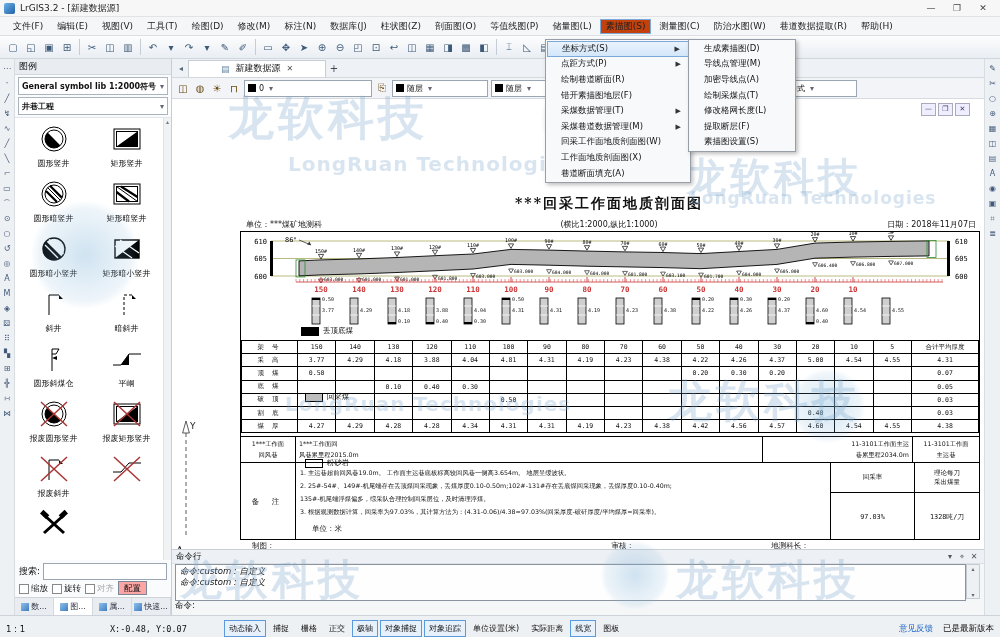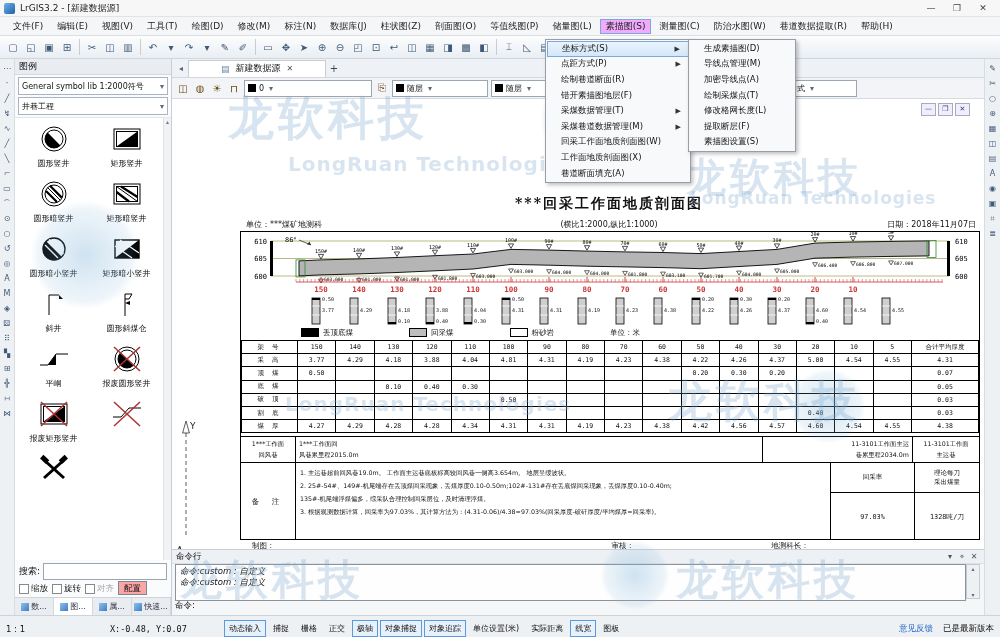--- a/index.html
+++ b/index.html
@@ -5,36 +5,36 @@
   html,body{margin:0;padding:0;}
   body{width:1000px;height:637px;overflow:hidden;font-family:"DejaVu Sans",sans-serif;background:#fff;position:relative;font-size:9px;color:#111;}
   .mono{font-family:"DejaVu Sans Mono",monospace;}
   
   #titlebar{height:16px;background:#f7f7f7;display:flex;align-items:center;padding:0 4px;border-bottom:1px solid #e3e3e3;}
   #appicon{width:11px;height:11px;background:linear-gradient(135deg,#6fb3e8,#1f5fa8);border-radius:2px;margin-right:5px;}
   #titletext{font-size:9px;color:#222;flex:1;}
   .wbtn{width:26px;text-align:center;font-size:9px;color:#444;line-height:15px;}
   #menubar{height:18px;background:#f5f6f7;display:flex;align-items:center;padding-left:6px;border-bottom:1px solid #dcdfe3;}
   .menu-item{padding:1px 6px;margin:0 1px;font-size:9px;white-space:nowrap;color:#222;}
-  .menu-item.active{background:#f0abfc;border:1px solid #7da9d8;padding:0 5px;}
+  .menu-item.active{background:#c2410c;border:1px solid #7da9d8;padding:0 5px;}
   #toolbar{height:22px;background:linear-gradient(#fdfdfd,#e9eef4);display:flex;align-items:center;padding:0 4px;border-bottom:1px solid #cfd6dd;overflow:hidden;}
   .tbtn{min-width:16px;height:16px;margin:0 1px;display:flex;align-items:center;justify-content:center;font-size:10px;color:#3d5a78;}
   .tbtn.boxed{border:1px solid #7da9d8;background:#f2f8ff;width:15px;height:15px;font-size:9px;color:#2a4f79;}
   .tsep{width:1px;height:16px;background:#c5ccd4;margin:0 3px;}
   
   #workspace{display:flex;height:556px;}
   .vstrip{width:14px;background:#eef1f4;border-right:1px solid #d8dde2;display:flex;flex-direction:column;align-items:center;padding-top:2px;}
   #rightstrip{border-right:none;border-left:1px solid #d8dde2;width:15px;}
   .vbtn{width:13px;height:15px;display:flex;align-items:center;justify-content:center;font-size:8px;color:#41597a;}
   
   #sidebar{width:156px;background:#fafbfc;border-right:1px solid #c9ced4;display:flex;flex-direction:column;position:relative;}
   #sb-header{height:15px;background:#e9edf2;display:flex;align-items:center;padding:0 4px;border-bottom:1px solid #d4d9df;}
   #sb-title{flex:1;font-size:9px;}
   .sb-hbtn{width:12px;text-align:center;font-size:8px;color:#555;}
-  .sb-select{height:16px;margin:2px 3px 0 3px;background:#fff;border:1px solid #aab4bf;display:flex;align-items:center;font-size:8px;padding:0 3px;white-space:nowrap;overflow:hidden;}
+  .sb-select{height:16px;margin:2px 3px 0 3px;background:#fff;border:1px solid #aab4bf;display:flex;align-items:center;font-size:8px;padding:0 3px;white-space:nowrap;overflow:hidden;font-weight:bold;}
   .sb-select span.arrow{margin-left:auto;color:#667;}
   #sb-items{flex:1;overflow:hidden;position:relative;margin-top:2px;border-top:1px solid #e2e6ea;background:#fff;}
   #sb-grid{display:grid;grid-template-columns:1fr 1fr;padding:2px 8px 0 2px;}
   .sym{display:flex;flex-direction:column;align-items:center;margin:4px 0 6px 0;}
   .sym .lbl{font-size:8px;margin-top:2px;white-space:nowrap;}
   #sb-scroll{position:absolute;top:0;right:0;width:7px;height:100%;background:#f0f2f4;border-left:1px solid #e0e3e6;font-size:6px;text-align:center;color:#778;}
   #sb-search{display:flex;align-items:center;padding:3px 4px 1px 4px;font-size:9px;}
   #sb-search input{flex:1;height:13px;border:1px solid #9aa6b2;margin-left:3px;font-size:8px;}
   #sb-checks{display:flex;align-items:center;padding:2px 4px;font-size:8.5px;gap:4px;}
   .chk{display:flex;align-items:center;gap:2px;}
@@ -63,21 +63,21 @@
   #sheet-info{position:absolute;top:120px;left:68px;width:738px;font-size:8px;z-index:1;}
   #sheet-info .l{position:absolute;left:6px;}
   #sheet-info .c{position:absolute;left:0;width:100%;text-align:center;}
   #sheet-info .r{position:absolute;right:2px;text-align:right;}
   #sheet-box{position:absolute;top:132px;left:68px;width:738px;height:307px;border:1px solid #000;z-index:1;background:transparent;}
   #profile-wrap{position:absolute;top:0;left:0;width:738px;height:64px;}
   #boreholes{position:absolute;top:64px;left:0;width:738px;height:30px;}
   .bh{position:absolute;top:1px;width:34px;height:28px;}
   .bh svg{position:absolute;left:0;top:0;}
   .bh .n{position:absolute;left:11px;font-size:5px;line-height:5px;font-family:"DejaVu Sans Mono",monospace;}
-  #band-legend{position:absolute;top:94px;left:60px;display:flex;gap:56px;font-size:7.5px;align-items:center;height:13px;}
+  #band-legend{position:absolute;top:94px;left:60px;display:flex;gap:56px;font-size:7.5px;align-items:center;height:13px;flex-direction:column;}
   .bl-item{display:flex;align-items:center;gap:4px;}
   .sw{width:16px;height:7px;border:1px solid #000;}
   .sw.black{background:#000;}
   .sw.gray{background:#bdbdbd;}
   .sw.dotted{background:radial-gradient(#555 14%, transparent 16%);background-size:5px 4px;background-color:#fff;}
   #dtable{position:absolute;top:108px;left:0;width:738px;border-collapse:collapse;}
   #dtable td{border:1px solid #000;font-size:6.5px;text-align:center;height:12.2px;padding:0;font-family:"DejaVu Sans Mono",monospace;}
   #dtable td.rl{font-family:"DejaVu Sans",sans-serif;letter-spacing:3px;}
   #inforow{position:absolute;top:204px;left:0;width:738px;height:25px;display:grid;grid-template-columns:55px 1fr 150px 66px;border-top:1px solid #000;}
   #inforow .cell{border-right:1px solid #000;font-size:6.3px;line-height:11px;padding:1px 3px;overflow:hidden;}
@@ -302,20 +302,27 @@
           </div>
           <div class="sym">
             <div><svg width="40" height="30" viewBox="0 0 40 30">
                 <path d="M15,26 L15,6 L25,6" fill="none" stroke="#000"></path>
                 <path d="M25,6 L29,10 L25,10 Z" fill="#000"></path>
               </svg></div>
             <div class="lbl">斜井</div>
           </div>
           <div class="sym">
             <div><svg width="40" height="30" viewBox="0 0 40 30">
+                <path d="M17,26 L17,6 L25,6" fill="none" stroke="#000" stroke-dasharray="3 2"></path>
+                <path d="M25,6 L29,10 L25,10 Z" fill="#000"></path>
+              </svg></div>
+            <div class="lbl">暗斜井</div>
+          </div>
+          <div class="sym">
+            <div><svg width="40" height="30" viewBox="0 0 40 30">
                 <path d="M18,27 L18,5 L25,5 L22,10 L18,10" fill="none" stroke="#000"></path>
                 <path d="M18,14 l5,-2 l0,4 Z" fill="#000"></path>
               </svg></div>
             <div class="lbl">圆形斜煤仓</div>
           </div>
           <div class="sym">
             <div><svg width="40" height="30" viewBox="0 0 40 30">
                 <path d="M6,21 L14,21 L22,10 L34,10" fill="none" stroke="#000"></path>
                 <path d="M14,21 L22,10 L22,21 Z" fill="#000"></path>
               </svg></div>
@@ -333,20 +340,29 @@
           </div>
           <div class="sym">
             <div><svg width="40" height="30" viewBox="0 0 40 30">
                 <rect x="7" y="5" width="26" height="20" fill="none" stroke="#000"></rect>
                 <rect x="9.5" y="7.5" width="21" height="15" fill="none" stroke="#000"></rect>
                 <path d="M9.5,22.5 L30.5,7.5 L30.5,22.5 Z" fill="#000"></path>
                 <line x1="7" y1="3" x2="33" y2="27" stroke="#a33" stroke-width="1.5"></line>
                 <line x1="33" y1="3" x2="7" y2="27" stroke="#a33" stroke-width="1.5"></line>
               </svg></div>
             <div class="lbl">报废矩形竖井</div>
+          </div>
+          <div class="sym">
+            <div><svg width="40" height="30" viewBox="0 0 40 30">
+                <path d="M15,26 L15,6 L25,6" fill="none" stroke="#000"></path>
+                <path d="M25,6 L29,10 L25,10 Z" fill="#000"></path>
+                <line x1="7" y1="3" x2="33" y2="27" stroke="#a33" stroke-width="1.5"></line>
+                <line x1="33" y1="3" x2="7" y2="27" stroke="#a33" stroke-width="1.5"></line>
+              </svg></div>
+            <div class="lbl">报废斜井</div>
           </div>
           <div class="sym">
             <div><svg width="40" height="30" viewBox="0 0 40 30">
                 <path d="M6,18 L14,18 L22,9 L34,9" fill="none" stroke="#000"></path>
                 <line x1="7" y1="3" x2="33" y2="27" stroke="#a33" stroke-width="1.5"></line>
                 <line x1="33" y1="3" x2="7" y2="27" stroke="#a33" stroke-width="1.5"></line>
               </svg></div>
             <div class="lbl"></div>
           </div>
           <div class="sym">

